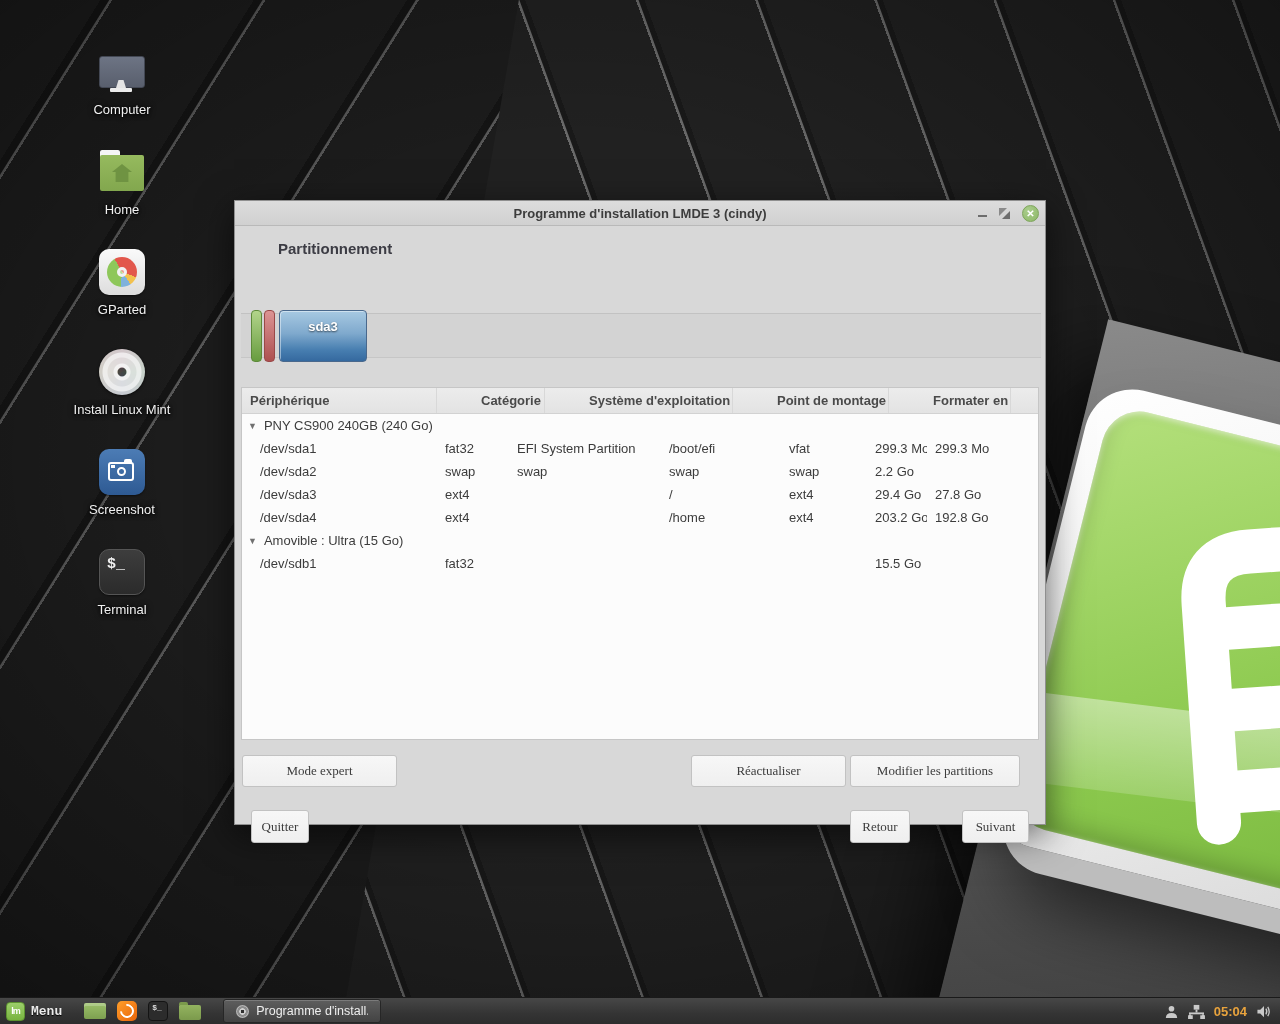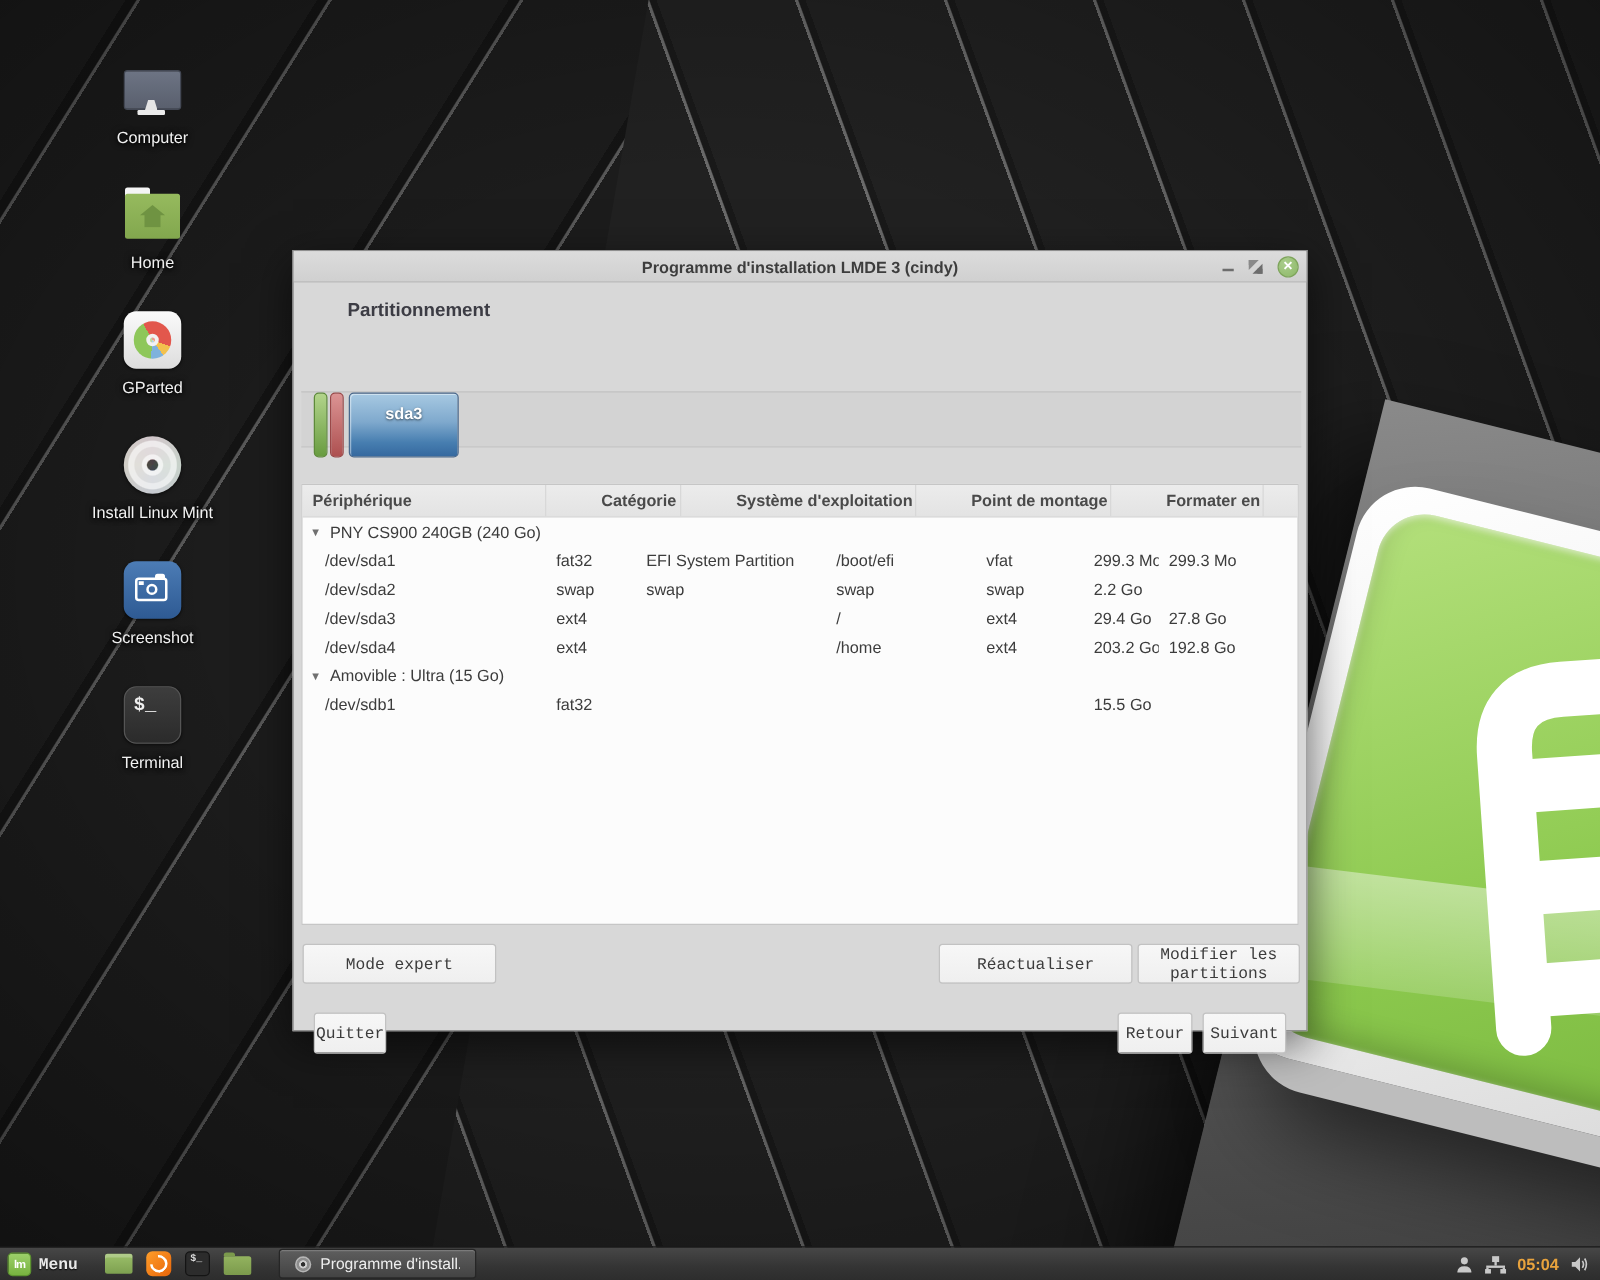--- a/index.html
+++ b/index.html
@@ -75,21 +75,21 @@
   .btn-min{width:9px;height:2px;background:#6d6d6d;margin-top:6px;cursor:pointer;}
   .btn-max{width:11px;height:11px;position:relative;cursor:pointer;}
   .btn-max::before{content:'';position:absolute;left:0;top:0;border:4px solid transparent;border-left-color:#8a8a8a;border-top-color:#8a8a8a;}
   .btn-max::after{content:'';position:absolute;right:0;bottom:0;border:4px solid transparent;border-right-color:#6d6d6d;border-bottom-color:#6d6d6d;}
   .btn-close{width:17px;height:17px;border-radius:50%;background:radial-gradient(circle at 35% 30%,#aacd8d,#8db867);border:1px solid #7da45a;
     color:#fff;font-size:10px;font-weight:bold;display:flex;align-items:center;justify-content:center;cursor:pointer;box-sizing:border-box;}
   .win-body{position:relative;height:600px;}
   .page-title{padding:14px 0 0 43px;font-size:15px;font-weight:bold;color:#3c3c44;}
   
   .pstrip{position:absolute;left:6px;top:87px;width:800px;height:45px;background:#d3d3d3;
-    border-top:1px solid #c2c2c2;border-bottom:1px solid #c6c6c6;display:flex;padding:0;box-sizing:border-box;}
+    border-top:1px solid #c2c2c2;border-bottom:1px solid #c6c6c6;display:flex;align-items:center;padding:0;box-sizing:border-box;}
   .pbar{height:52px;border-radius:4px;box-sizing:border-box;}
   .pbar-green{width:11px;margin-left:10px;background:linear-gradient(#b2d48b,#689c40);border:1px solid #5d8a3a;}
   .pbar-red{width:11px;margin-left:2px;background:linear-gradient(#dc9494,#ad5050);border:1px solid #9a4848;}
   .pbar-blue{background:linear-gradient(#a7c9e2,#7fa9cd 45%,#477eb0 78%,#35699f);border:1px solid #49688c;
     box-shadow:inset 1px 1px 0 rgba(255,255,255,.45);display:flex;align-items:flex-start;justify-content:center;cursor:pointer;}
   .pbar-blue .seg-label{margin-top:8px;color:#fff;font-weight:bold;font-size:13px;text-shadow:0 1px 2px rgba(0,0,0,.6);}
   .pbar-sda3{width:88px;margin-left:4px;}
   .pbar-sda4{width:661px;margin-left:4px;}
   
   .ptable{position:absolute;left:6px;top:161px;width:798px;height:353px;border:1px solid #c6c6c6;background:#fcfcfc;box-sizing:border-box;overflow:hidden;}
@@ -99,27 +99,27 @@
   .trow{display:grid;grid-template-columns:195px 72px 152px 120px 86px 60px 1fr;height:23px;cursor:pointer;}
   .trow .td{display:flex;align-items:center;padding-left:8px;font-size:13px;color:#3c3c3c;white-space:nowrap;overflow:hidden;}
   .trow .td.dev{padding-left:18px;}
   .trow.group .td.dev{padding-left:6px;}
   .expander{font-size:9px;color:#707070;margin-right:7px;}
   .fs-green{color:var(--fs-green);}
   .fs-red{color:var(--fs-red);}
   .fs-blue{color:var(--fs-blue);}
   
   .btn{background:linear-gradient(#f7f7f7,#efefef);border:1px solid #c2c2c2;border-radius:3px;
-    font-size:13px;color:#3c3c3c;display:flex;align-items:center;justify-content:center;cursor:pointer;box-sizing:border-box;font-family:Liberation Mono, monospace;}
+    font-size:13px;color:#3c3c3c;display:flex;align-items:center;justify-content:center;cursor:pointer;box-sizing:border-box;font-family:Liberation Serif, serif;}
   .row-actions{position:absolute;left:6px;top:529px;width:800px;display:flex;}
   .row-actions .btn{height:32px;}
   #btn-mode{width:155px;margin-left:1px;}
   #btn-refresh{width:155px;margin-left:auto;}
-  #btn-edit{width:130px;margin-left:4px;margin-right:1px;}
-  .row-nav{position:absolute;left:6px;top:584px;width:800px;display:flex;}
+  #btn-edit{width:170px;margin-left:4px;margin-right:21px;}
+  .row-nav{position:absolute;left:6px;top:584px;width:800px;display:flex;gap:44px;}
   .row-nav .btn{height:33px;}
   #btn-quit{width:58px;margin-left:10px;}
   #btn-back{width:60px;margin-left:auto;}
   #btn-next{width:67px;margin-left:8px;margin-right:12px;}
   
   .taskbar{position:absolute;left:0;bottom:0;width:1280px;height:27px;
     background:linear-gradient(#474747,#343434 60%,#2d2d2d);border-top:1px solid #1a1a1a;box-sizing:border-box;
     display:flex;align-items:center;}
   .menu-btn{display:flex;align-items:center;gap:6px;padding:0 8px 0 6px;height:100%;cursor:pointer;}
   .mint-mini{width:19px;height:19px;border-radius:4px;background:linear-gradient(#9ccf6a,#78b340);border:1px solid #5d9330;

